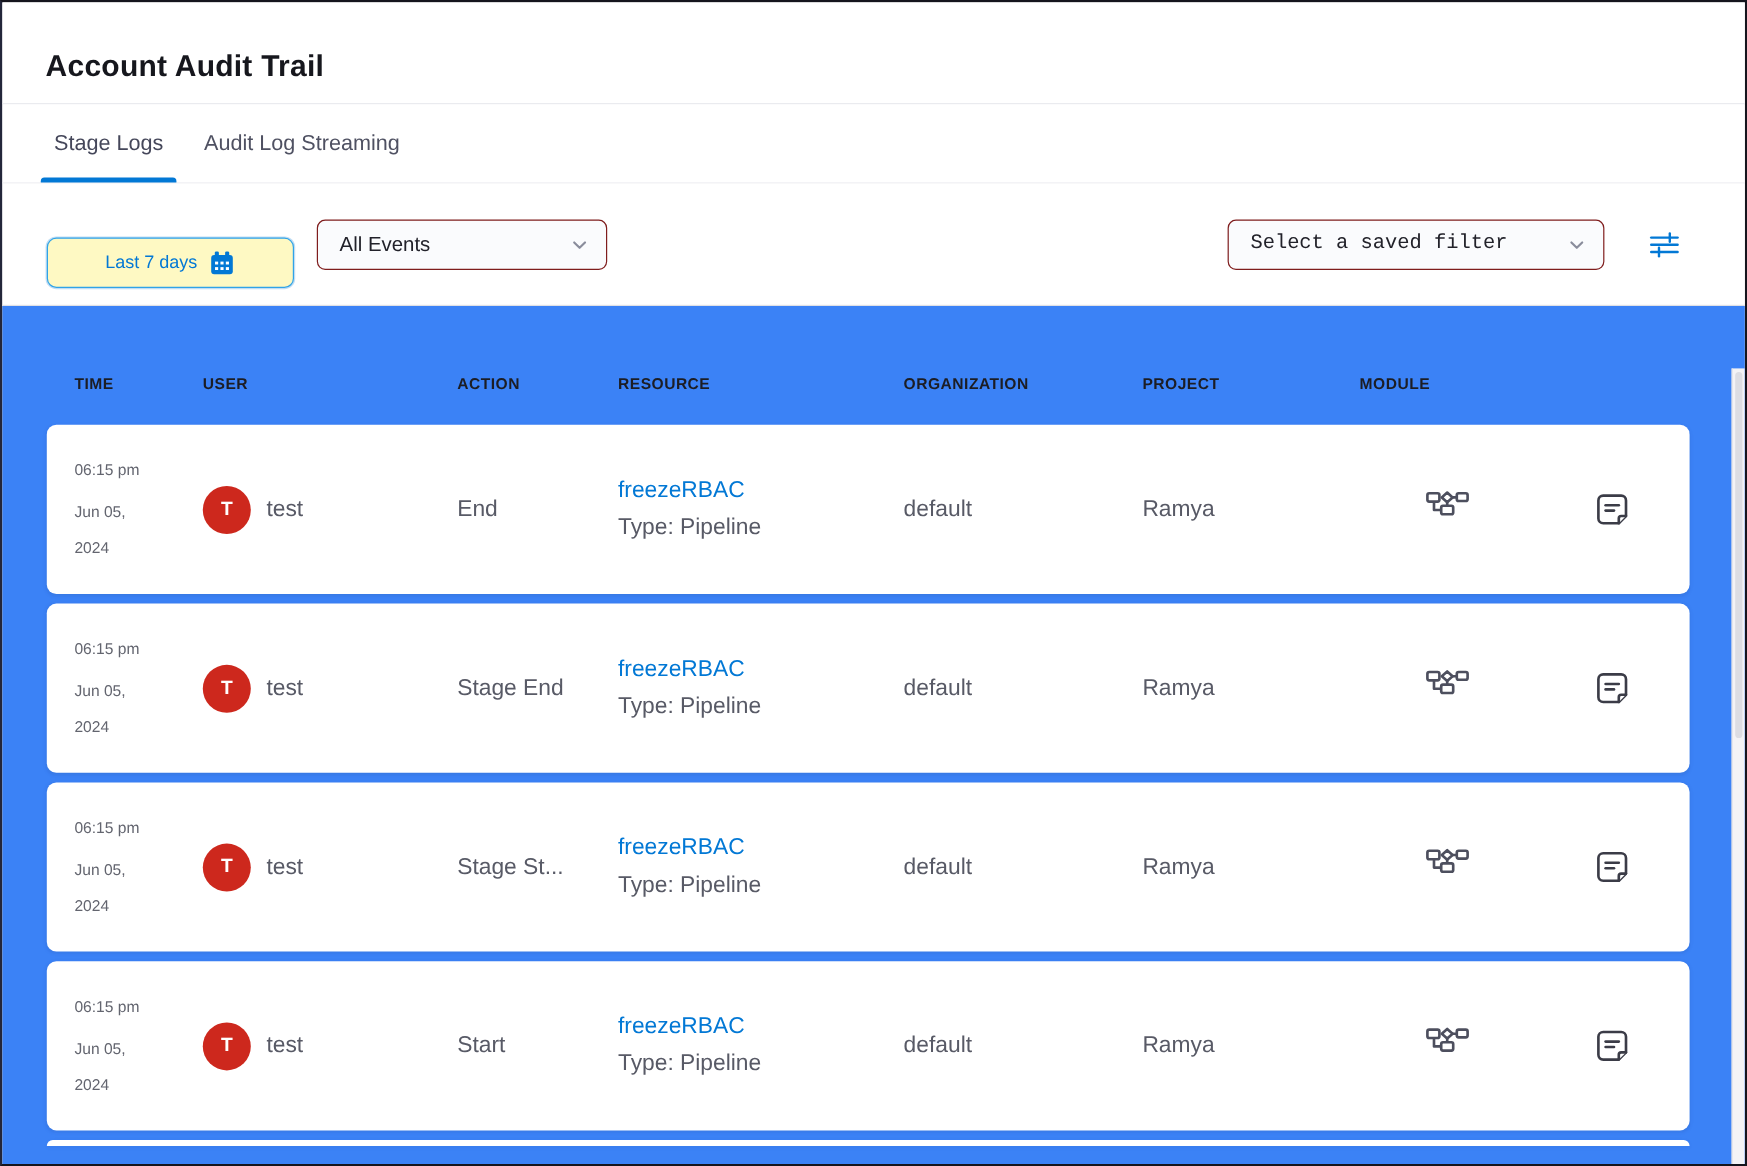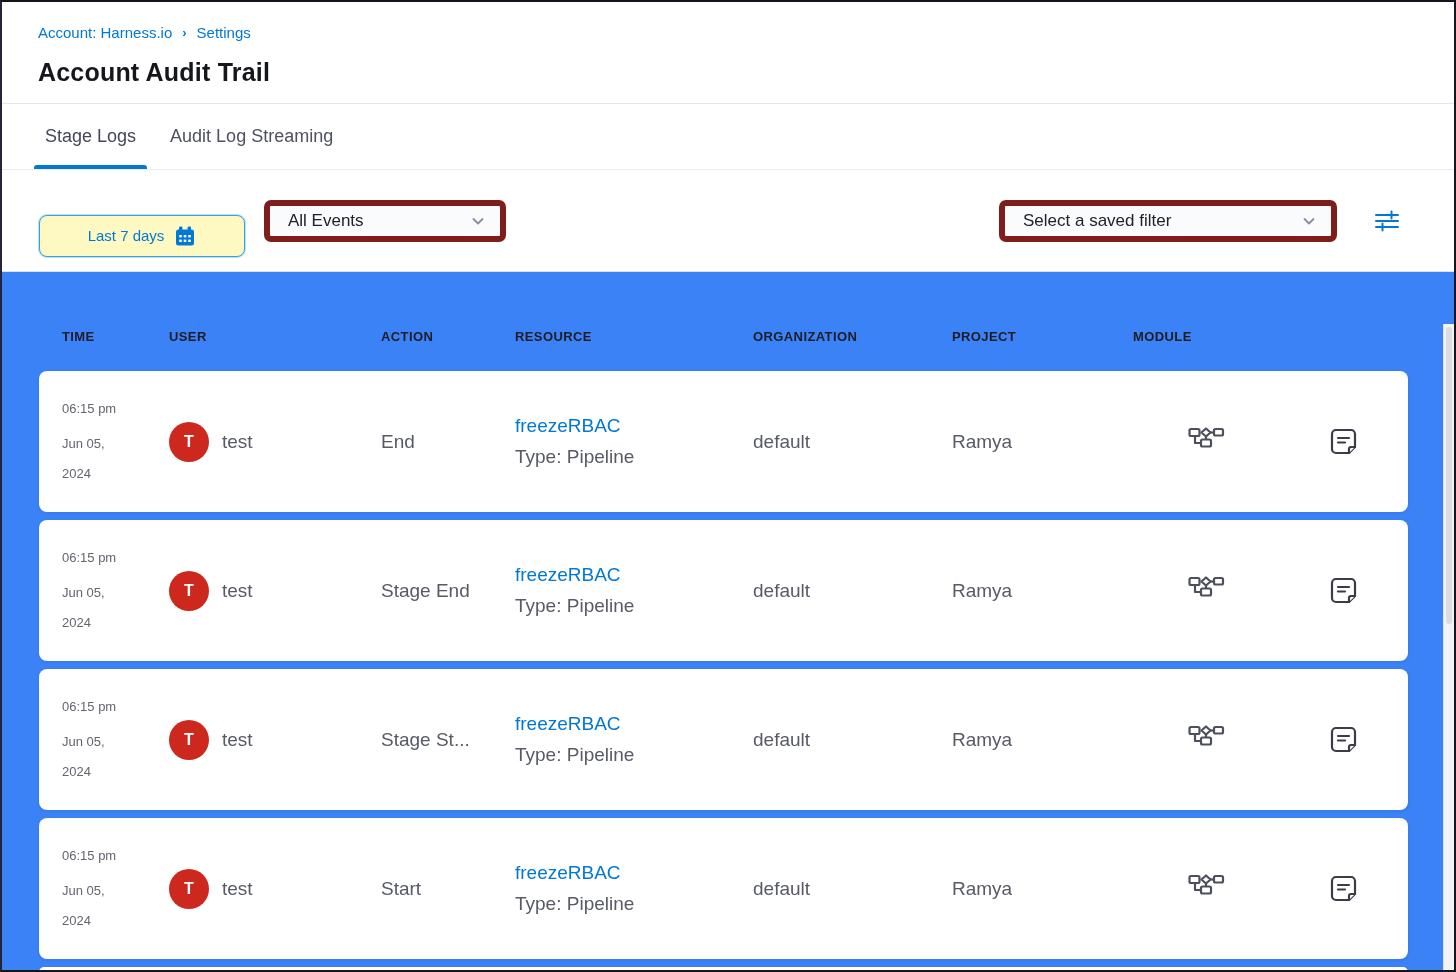--- a/index.html
+++ b/index.html
@@ -36,27 +36,27 @@
   .filter-bar { background: #fff; border-bottom: 1px solid #e0e1e6; height: 102px; display: flex; align-items: center; padding: 0 54px 0 37px; }
   .date-btn {
     height: 42px; min-width: 206px; background: #fef9c3;
     border: 1px solid #30a3e8; border-radius: 8px;
     box-shadow: 0 0 0 1px rgba(2,120,213,0.25);
     color: #0278d5; font-size: 15px; font-weight: 500;
     display: flex; align-items: center; justify-content: center; gap: 10px;
     cursor: pointer; padding: 0 18px; margin-top: 30px;
   }
   .select-box {
-    height: 42px; background: #fafbfd; border: 6px solid #7f1d1d; border-radius: 7px;
+    height: 42px; background: #fafbfd; border: 1px solid #7f1d1d; border-radius: 7px;
     display: flex; align-items: center; justify-content: space-between;
     font-size: 17px; font-weight: 500; color: #22222a;
     padding: 0 14px 0 18px; cursor: pointer;
   }
   .select-events { width: 242px; margin-left: 19px; }
-  .select-saved { width: 338px; margin-left: auto; }
+  .select-saved { width: 314px; margin-left: auto; font-family: Liberation Mono, monospace; }
   .chev { color: #8a8d9c; display: flex; align-items: center; }
   .sliders-btn { margin-left: 37px; background: none; border: none; cursor: pointer; display: flex; align-items: center; }
 
   
   .table-area { background: #3b82f6; flex: 1; position: relative; overflow: hidden; }
   .grid-cols {
     display: grid;
     grid-template-columns: 107px 212px 134px 238px 199px 181px 146px 1fr;
     align-items: center;
   }
@@ -90,25 +90,20 @@
   
   .scrollbar { position: absolute; top: 52px; right: 0; bottom: 0; width: 11px; background: #f3f3f6; border-left: 1px solid #e1e2e7; }
   .scroll-thumb { position: absolute; top: 3px; left: 2px; right: 2px; height: 46%; background: #dcdde3; border-radius: 5px; }
 </style>
 </head>
 <body>
 
 <div class="page">
 
   <div class="top-header">
-    <div class="breadcrumb">
-      <a>Account: Harness.io</a>
-      <span class="crumb-sep">›</span>
-      <a>Settings</a>
-    </div>
     <div class="page-title">Account Audit Trail</div>
   </div>
 
   <div class="tabs-bar">
     <div class="tab active">Stage Logs</div>
     <div class="tab">Audit Log Streaming</div>
   </div>
 
   <div class="filter-bar">
     <button class="date-btn">

